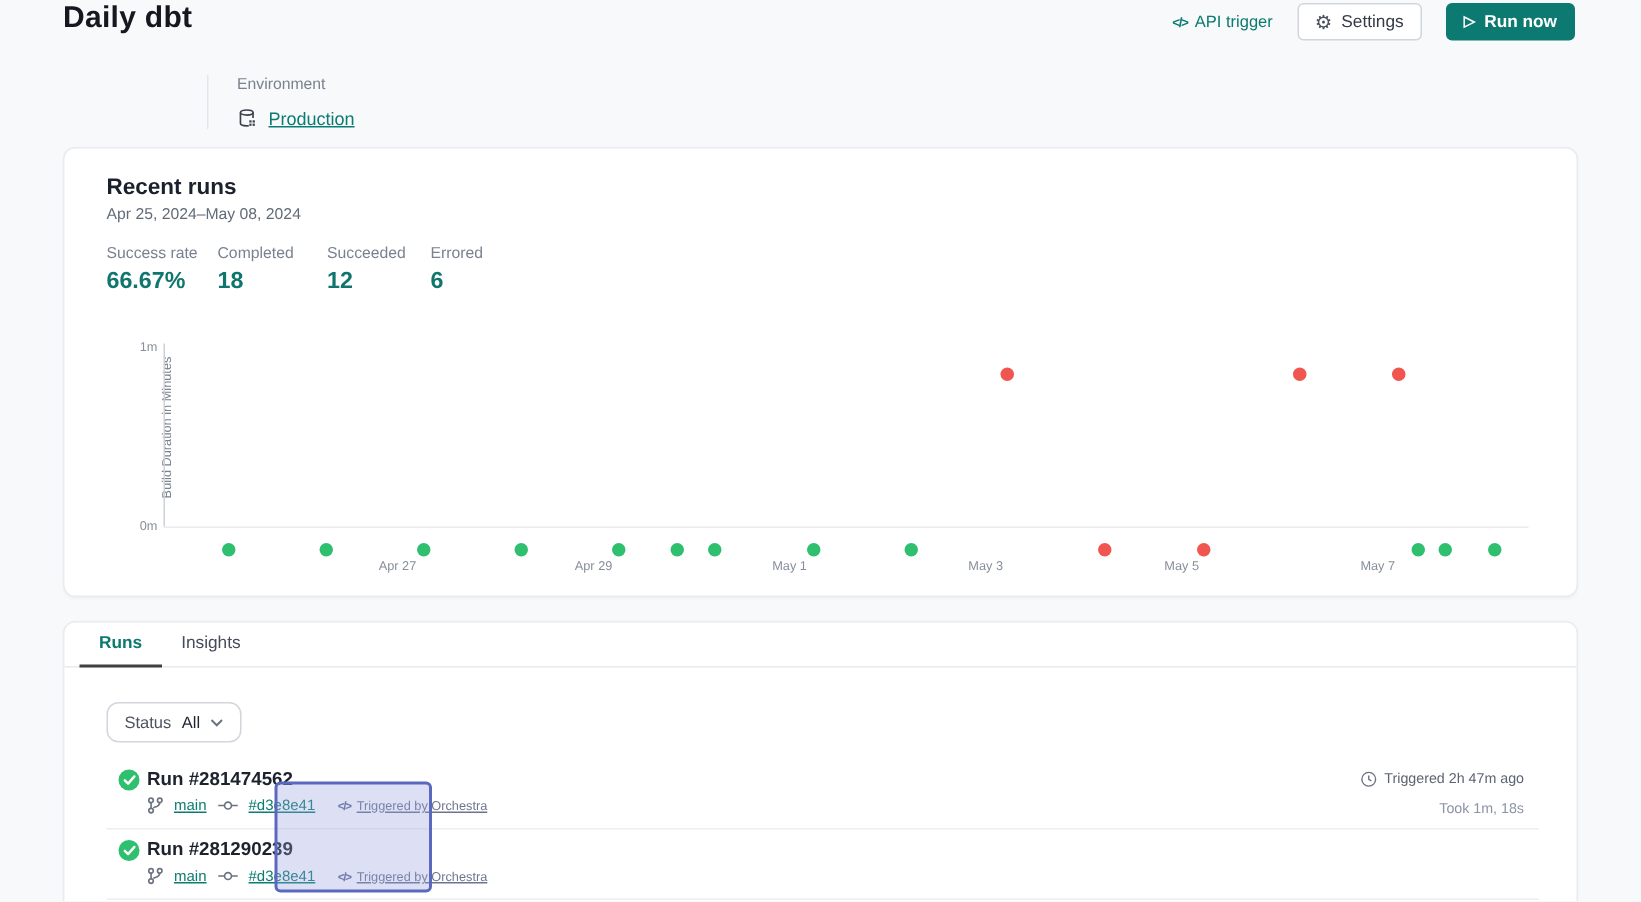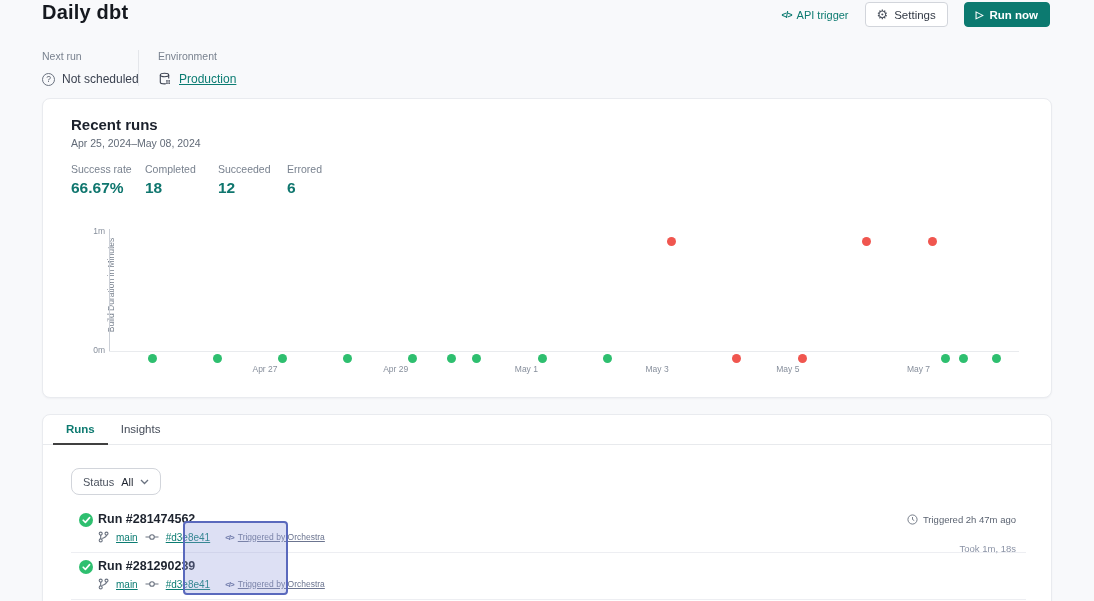--- a/index.html
+++ b/index.html
@@ -61,21 +61,21 @@
   .run-title { position:absolute; left:27px; top:6px; font-size:12.5px; font-weight:700; color:#1d232e; }
   .run-meta { position:absolute; left:27px; top:25px; display:flex; align-items:center; gap:7px; }
   .run-meta a, .run-meta .mlink { font-size:10px; color:#0b7c72; text-decoration:underline; cursor:pointer; }
   .meta-icon { color:#6b7380; display:flex; }
   .trigger-badge { display:flex; align-items:center; gap:4px; margin-left:8px; }
   .trigger-badge .code-glyph { color:#5f6b94; font-size:8px; }
   .trigger-badge .badge-label { font-size:8.5px; color:#6c7590; text-decoration:underline; }
   .run-right { position:absolute; right:10px; top:0; text-align:right; }
   .triggered-line { display:flex; align-items:center; justify-content:flex-end; gap:5px; margin-top:8px;
                     font-size:9.5px; color:#5c6472; }
-  .took-line { margin-top:18px; font-size:9.5px; color:#8b93a6; }
+  .took-line { margin-top:9px; font-size:9.5px; color:#8b93a6; }
 
   .highlight-overlay { left:183px; top:521px; width:105px; height:74px; border:2px solid #5a69bd;
                        background:rgba(150,160,220,0.32); border-radius:4px; z-index:5; }
 </style>
 </head>
 <body>
 
 <div id="app">
 
   <h1 class="abs page-title">Daily dbt</h1>
@@ -87,27 +87,20 @@
     <div class="btn btn-outline">
       <span class="gear-glyph">⚙</span>
       <span>Settings</span>
     </div>
     <div class="btn btn-primary">
       <span class="play-glyph">▷</span>
       <span>Run now</span>
     </div>
   </div>
 
-  <div class="abs" style="left:42px; top:50px;">
-    <div class="meta-label">Next run</div>
-    <div class="meta-value" style="margin-top:10px;">
-      <span class="q-icon">?</span>
-      <span>Not scheduled</span>
-    </div>
-  </div>
   <div class="abs v-divider" style="left:138px; top:50px; height:36px;"></div>
   <div class="abs" style="left:158px; top:50px;">
     <div class="meta-label">Environment</div>
     <div class="meta-value" style="margin-top:10px;">
       <span class="meta-icon">
         <svg width="14" height="14" viewBox="0 0 14 14" fill="none" stroke="#3b4250" stroke-width="1.1">
           <ellipse cx="6.5" cy="3" rx="4.2" ry="1.7"></ellipse>
           <path d="M2.3 3v7.2c0 .95 1.9 1.7 4.2 1.7.5 0 1-.03 1.4-.1M10.7 3v3.6"></path>
           <g fill="#3b4250" stroke="none">
             <rect x="8.2" y="8.2" width="1.5" height="1.5"></rect>
@@ -141,21 +134,21 @@
       <div class="stat-label">Errored</div>
       <div class="stat-value">6</div>
     </div>
 
     <div class="abs" style="left:0; top:0; width:100%; height:100%;">
       <div class="abs ylabel">Build Duration in Minutes</div>
       <div class="abs ytick" style="left:38px; top:127px;">1m</div>
       <div class="abs ytick" style="left:38px; top:246px;">0m</div>
       <div class="abs yaxis-line"></div>
       <div class="abs xaxis-line"></div>
-      <div class="abs" style="left:0; top:8px; width:100%; height:100%;">
+      <div class="abs" style="left:0; top:16px; width:100%; height:100%;">
           <div class="xtick" style="left: 222px; top: 257px;">Apr 27</div>
           <div class="xtick" style="left: 352.7px; top: 257px;">Apr 29</div>
           <div class="xtick" style="left: 483.4px; top: 257px;">May 1</div>
           <div class="xtick" style="left: 614.1px; top: 257px;">May 3</div>
           <div class="xtick" style="left: 744.8px; top: 257px;">May 5</div>
           <div class="xtick" style="left: 875.5px; top: 257px;">May 7</div>
           <div class="dot" title="Apr 25" style="left: 105.098px; top: 246.5px; background: rgb(46, 191, 111);"></div>
           <div class="dot" title="Apr 26" style="left: 170.448px; top: 246.5px; background: rgb(46, 191, 111);"></div>
           <div class="dot" title="Apr 27" style="left: 235.144px; top: 246.5px; background: rgb(46, 191, 111);"></div>
           <div class="dot" title="Apr 28" style="left: 300.494px; top: 246.5px; background: rgb(46, 191, 111);"></div>

